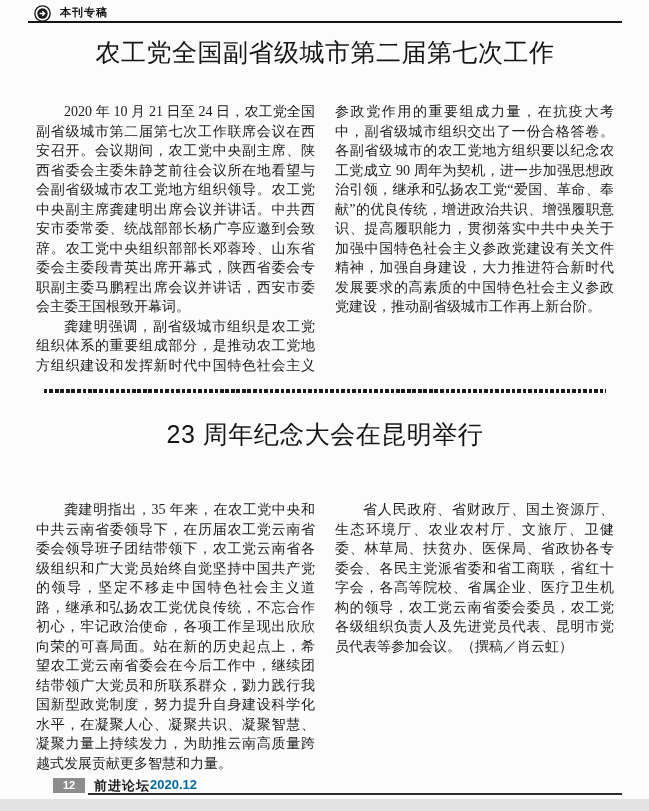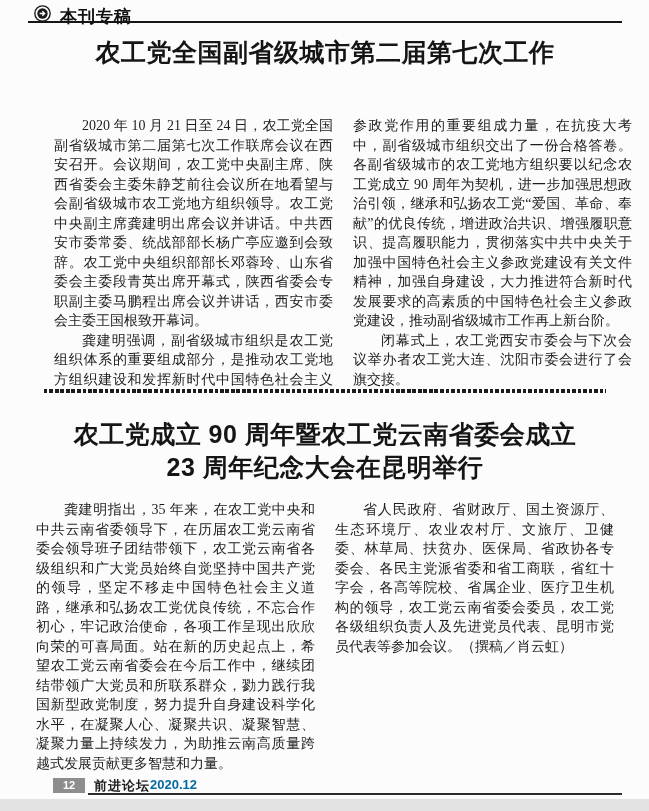--- a/index.html
+++ b/index.html
@@ -13,41 +13,41 @@
   .page{
     position:absolute;left:0;top:0;width:649px;height:799px;
     background:#fcfcfc;overflow:hidden;
   }
   
   .header{position:absolute;left:28px;top:4px;width:594px;height:18px;}
   .header-icon{position:absolute;left:6px;top:1px;width:17px;height:17px;}
   .header-label{
     position:absolute;left:32px;top:1px;
     font-family:"Liberation Sans","DejaVu Sans",sans-serif;
-    font-weight:bold;font-size:17px;color:#111;letter-spacing:1px;
+    font-weight:bold;font-size:11px;color:#111;letter-spacing:1px;
   }
   .header-rule{position:absolute;left:28px;top:21px;width:594px;height:2px;background:#161616;}
   
   .article-title{
     position:absolute;left:28px;width:594px;
     text-align:center;
     font-family:"Liberation Sans","DejaVu Sans",sans-serif;
-    font-weight:bold;color:#151515;
+    font-weight:normal;color:#151515;
     font-size:25px;line-height:33px;letter-spacing:0.5px;
   }
   .title-1{top:36px;}
   .title-2{top:418px;}
   
   .article-body{
     position:absolute;left:36px;width:578px;
     column-count:2;column-gap:20px;column-fill:auto;
     font-size:14px;line-height:19.5px;color:#1c1c1c;
     text-align:justify;overflow:hidden;
   }
-  .body-1{top:116px;height:275px;margin-left:18px;}
+  .body-1{top:102px;height:275px;}
   .body-2{top:500px;height:274px;}
   .article-body p{margin:0;text-indent:2em;}
   
   .divider{
     position:absolute;left:44px;top:389px;width:562px;height:4px;
     background:repeating-linear-gradient(90deg,#1b1b1b 0 3.5px,transparent 3.5px 5.5px);
   }
   
   .footer{position:absolute;left:0;top:777px;width:578px;height:20px;}
   .footer-rule{position:absolute;left:88px;top:16px;width:534px;height:2px;background:#2c2c2c;}
@@ -86,28 +86,26 @@
   </div>
   <div class="header-rule"></div>
 
   <div class="article-title title-1">
     <div>农工党全国副省级城市第二届第七次工作</div>
   </div>
 
   <div class="article-body body-1">
     <p>2020 年 10 月 21 日至 24 日，农工党全国副省级城市第二届第七次工作联席会议在西安召开。会议期间，农工党中央副主席、陕西省委会主委朱静芝前往会议所在地看望与会副省级城市农工党地方组织领导。农工党中央副主席龚建明出席会议并讲话。中共西安市委常委、统战部部长杨广亭应邀到会致辞。农工党中央组织部部长邓蓉玲、山东省委会主委段青英出席开幕式，陕西省委会专职副主委马鹏程出席会议并讲话，西安市委会主委王国根致开幕词。</p>
     <p>龚建明强调，副省级城市组织是农工党组织体系的重要组成部分，是推动农工党地方组织建设和发挥新时代中国特色社会主义参政党作用的重要组成力量，在抗疫大考中，副省级城市组织交出了一份合格答卷。各副省级城市的农工党地方组织要以纪念农工党成立 90 周年为契机，进一步加强思想政治引领，继承和弘扬农工党“爱国、革命、奉献”的优良传统，增进政治共识、增强履职意识、提高履职能力，贯彻落实中共中央关于加强中国特色社会主义参政党建设有关文件精神，加强自身建设，大力推进符合新时代发展要求的高素质的中国特色社会主义参政党建设，推动副省级城市工作再上新台阶。</p>
-    <p>闭幕式上，农工党西安市委会与下次会议举办者农工党大连、沈阳市委会进行了会旗交接。</p>
 
   </div>
 
   <div class="divider"></div>
 
   <div class="article-title title-2">
-    <div>农工党成立 90 周年暨农工党云南省委会成立</div>
     <div>23 周年纪念大会在昆明举行</div>
   </div>
 
   <div class="article-body body-2">
     <p>龚建明指出，35 年来，在农工党中央和中共云南省委领导下，在历届农工党云南省委会领导班子团结带领下，农工党云南省各级组织和广大党员始终自觉坚持中国共产党的领导，坚定不移走中国特色社会主义道路，继承和弘扬农工党优良传统，不忘合作初心，牢记政治使命，各项工作呈现出欣欣向荣的可喜局面。站在新的历史起点上，希望农工党云南省委会在今后工作中，继续团结带领广大党员和所联系群众，勠力践行我国新型政党制度，努力提升自身建设科学化水平，在凝聚人心、凝聚共识、凝聚智慧、凝聚力量上持续发力，为助推云南高质量跨越式发展贡献更多智慧和力量。</p>
     <p>省人民政府、省财政厅、国土资源厅、生态环境厅、农业农村厅、文旅厅、卫健委、林草局、扶贫办、医保局、省政协各专委会、各民主党派省委和省工商联，省红十字会，各高等院校、省属企业、医疗卫生机构的领导，农工党云南省委会委员，农工党各级组织负责人及先进党员代表、昆明市党员代表等参加会议。（撰稿／肖云虹）</p>
 
   </div>
 
   <div class="footer">

